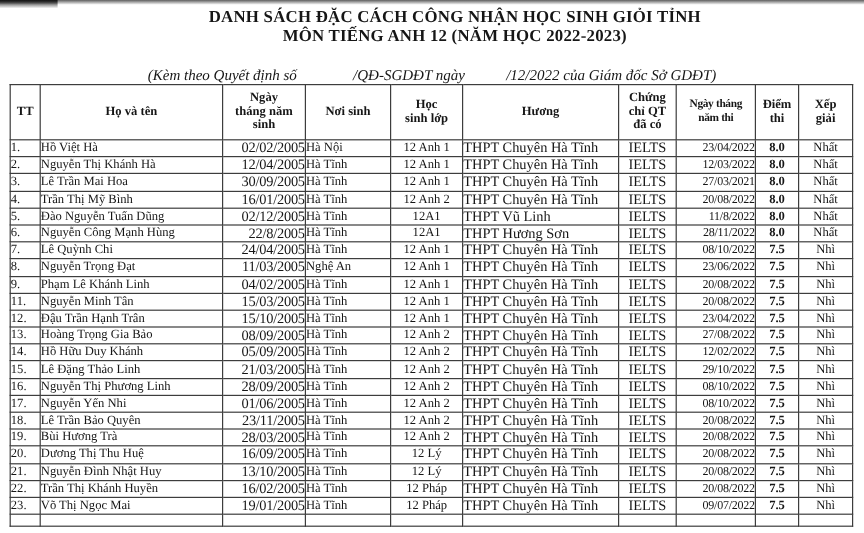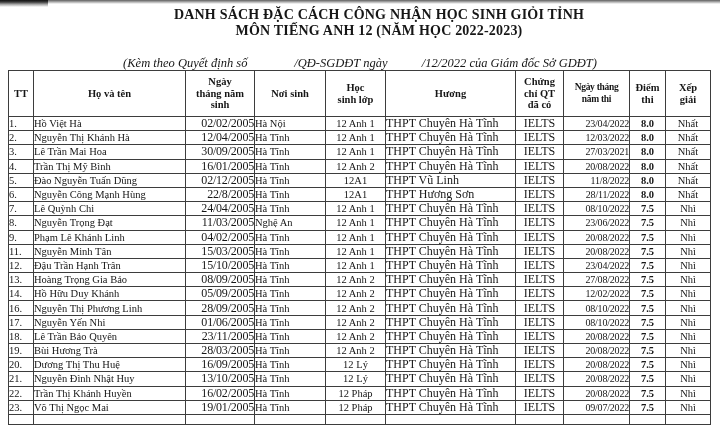--- a/index.html
+++ b/index.html
@@ -279,20 +279,32 @@
           <td class="col-2">05/09/2005</td>
           <td class="col-3">Hà Tĩnh</td>
           <td class="col-4">12 Anh 2</td>
           <td class="col-5">THPT Chuyên Hà Tĩnh</td>
           <td class="col-6">IELTS</td>
           <td class="col-7">12/02/2022</td>
           <td class="col-8">7.5</td>
           <td class="col-9">Nhì</td>
         </tr>
         <tr>
+          <td class="col-0">15.</td>
+          <td class="col-1">Lê Đặng Thảo Linh</td>
+          <td class="col-2">21/03/2005</td>
+          <td class="col-3">Hà Tĩnh</td>
+          <td class="col-4">12 Anh 2</td>
+          <td class="col-5">THPT Chuyên Hà Tĩnh</td>
+          <td class="col-6">IELTS</td>
+          <td class="col-7">29/10/2022</td>
+          <td class="col-8">7.5</td>
+          <td class="col-9">Nhì</td>
+        </tr>
+        <tr>
           <td class="col-0">16.</td>
           <td class="col-1">Nguyễn Thị Phương Linh</td>
           <td class="col-2">28/09/2005</td>
           <td class="col-3">Hà Tĩnh</td>
           <td class="col-4">12 Anh 2</td>
           <td class="col-5">THPT Chuyên Hà Tĩnh</td>
           <td class="col-6">IELTS</td>
           <td class="col-7">08/10/2022</td>
           <td class="col-8">7.5</td>
           <td class="col-9">Nhì</td>

